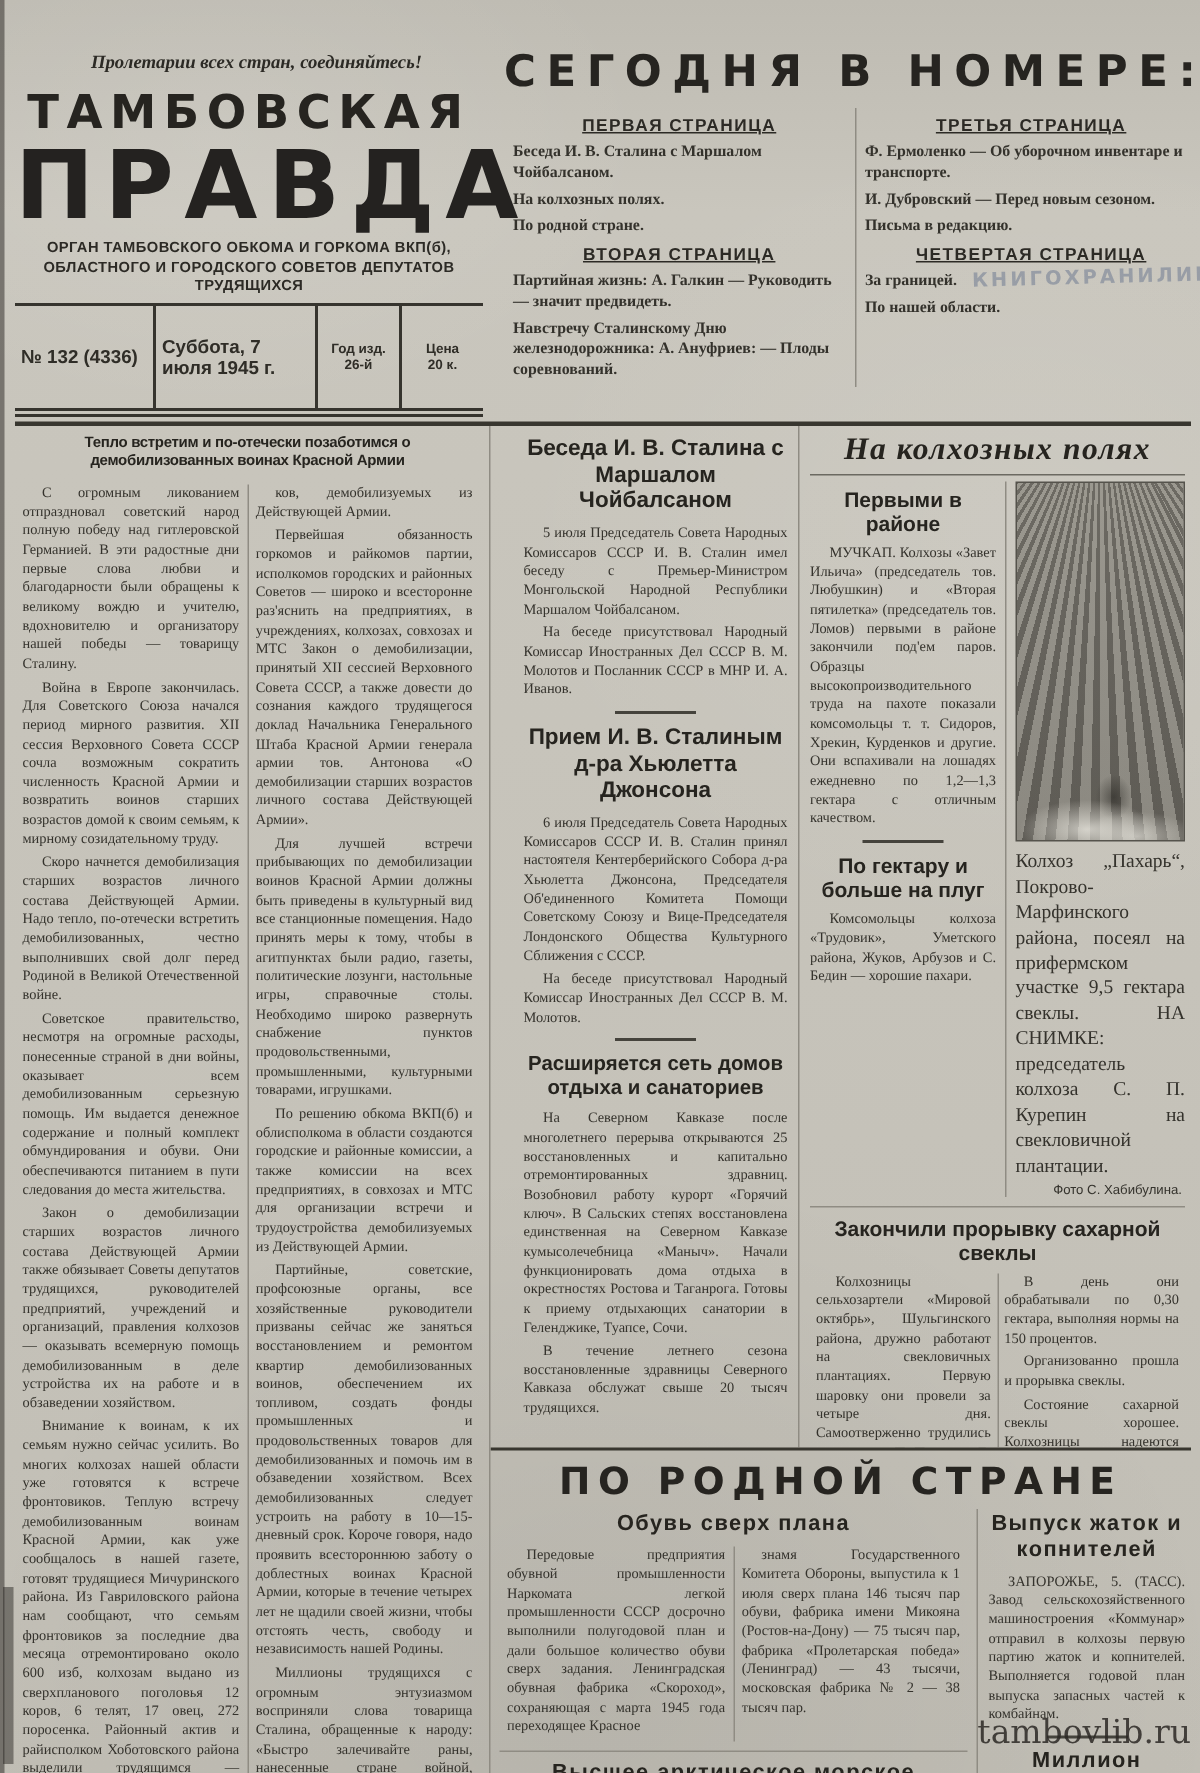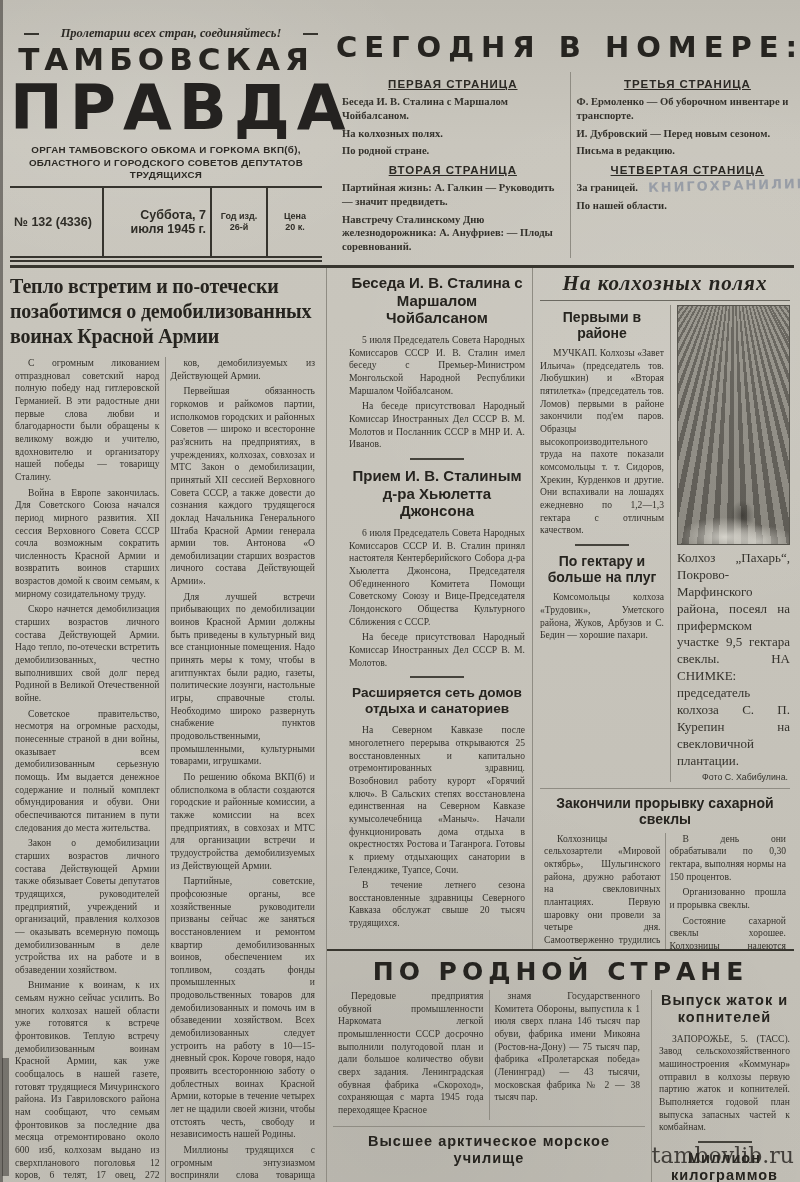--- a/index.html
+++ b/index.html
@@ -23,42 +23,42 @@
     color:rgba(70,90,125,0.38);transform:rotate(-1.5deg);white-space:nowrap;overflow:hidden;
   }
   .watermark{
     position:absolute;right:6px;bottom:14px;
     font-family:"DejaVu Serif",serif;font-size:22px;color:rgba(43,40,36,0.85);
   }
 
   
   .header{display:flex;}
   .mast-left{width:312px;flex:0 0 auto;}
-  .slogan-row{display:flex;align-items:center;gap:22px;margin:0 4px 2px 14px;}
+  .slogan-row{display:flex;align-items:center;gap:6px;margin:0 4px 2px 14px;flex-direction:column;}
   .slogan-row .sline{flex:1;border-top:2px solid #37352f;height:0;}
   .slogan{font-style:italic;font-weight:bold;font-size:12.5px;white-space:nowrap;color:#2c2a25;}
   .title1{
     font-family:"DejaVu Sans",sans-serif;font-weight:bold;font-size:31px;letter-spacing:5px;
     text-align:center;color:#262420;line-height:1.05;margin-top:2px;
   }
   .title2{
     font-family:"DejaVu Sans",sans-serif;font-weight:bold;font-size:63px;letter-spacing:7px;
     text-align:center;color:#242220;line-height:0.98;margin-top:1px;
   }
   .organ{
     font-family:"Liberation Sans","DejaVu Sans",sans-serif;font-weight:bold;font-size:9.8px;
     text-align:center;line-height:1.25;margin-top:6px;color:#2c2a25;letter-spacing:0.3px;
   }
   .issue-row{
     display:flex;align-items:stretch;border-top:2px solid #36342e;border-bottom:2px solid #36342e;
     margin-top:5px;font-family:"Liberation Sans","DejaVu Sans",sans-serif;font-weight:bold;
   }
   .issue-row .cell{padding:20px 4px;display:flex;flex-direction:column;justify-content:center;}
   .issue-row .c-num{width:84px;font-size:12.5px;}
-  .issue-row .c-date{flex:1;text-align:right;font-size:12.5px;border-left:2px solid #36342e;}
+  .issue-row .c-date{flex:1;text-align:left;font-size:12.5px;border-left:2px solid #36342e;}
   .issue-row .c-year,.issue-row .c-price{width:46px;text-align:center;font-size:9px;line-height:1.25;border-left:2px solid #36342e;}
   .dbl-line{border-bottom:2px solid #36342e;margin-top:2px;}
 
   .mast-right{flex:1;padding:4px 2px 0 14px;}
   .today-title{
     font-family:"DejaVu Sans",sans-serif;font-weight:bold;font-size:29px;letter-spacing:7px;
     text-align:center;color:#262420;margin-bottom:8px;white-space:nowrap;
   }
   .today-cols{display:flex;}
   .today-col{flex:1;padding:0 6px;}
@@ -71,22 +71,22 @@
   .header-rule{height:3px;background:#38362f;margin-top:3px;}
 
   
   .para-list p{margin:0 0 3px;font-size:9.6px;line-height:1.32;text-align:justify;text-indent:13px;color:#34322c;}
   .divider{width:54px;border-top:2px solid #45433c;margin:7px auto 7px;}
 
   
   .content{display:flex;height:956px;overflow:hidden;}
   .col-editorial{width:310px;flex:0 0 auto;padding:4px 6px 0 0;overflow:hidden;}
   .ed-headline{
-    font-family:Liberation Serif, serif;font-weight:bold;font-size:20px;
-    line-height:1.25;margin:2px 0 8px;color:#26241f;letter-spacing:-0.2px;
+    font-family:Liberation Sans, sans-serif;font-weight:bold;font-size:10px;
+    line-height:1.25;text-align:center;margin:2px 0 8px;color:#26241f;letter-spacing:-0.2px;
   }
   .two-cols{display:flex;}
   .two-cols .txtcol{flex:1;padding:0 5px;overflow:hidden;}
   .two-cols .txtcol + .txtcol{border-left:1px solid #8f8c83;}
 
   .right-region{flex:1;border-left:1px solid #8f8c83;display:flex;flex-direction:column;overflow:hidden;}
   .upper-row{display:flex;height:681px;overflow:hidden;margin-left:15px;}
   .col-middle{width:176px;flex:0 0 auto;padding:4px 7px 0;overflow:hidden;}
   .art-title{
     font-family:"Liberation Sans","DejaVu Sans",sans-serif;font-weight:bold;font-size:15px;
@@ -297,20 +297,21 @@
             <h3 class="k-sub">Завершили пахоту паров</h3>
 
           </div>
         </section>
       </div>
 
       <section class="motherland">
         <h2 class="ml-title">ПО РОДНОЙ СТРАНЕ</h2>
         <div class="ml-body">
           <div class="ml-left">
+            <h3 class="ml-sub">Обувь сверх плана</h3>
             <div class="two-cols">
               <div class="txtcol para-list">
                   <p class="para">Передовые предприятия обувной промышленности Наркомата легкой промышленности СССР досрочно выполнили полугодовой план и дали большое количество обуви сверх задания. Ленинградская обувная фабрика «Скороход», сохраняющая с марта 1945 года переходящее Красное</p>
                 </div>
               <div class="txtcol para-list">
                   <p class="para">знамя Государственного Комитета Обороны, выпустила к 1 июля сверх плана 146 тысяч пар обуви, фабрика имени Микояна (Ростов-на-Дону) — 75 тысяч пар, фабрика «Пролетарская победа» (Ленинград) — 43 тысячи, московская фабрика № 2 — 38 тысяч пар.</p>
                 </div>
             </div>
             <h3 class="ml-sub ruled">Высшее арктическое морское училище</h3>
 

